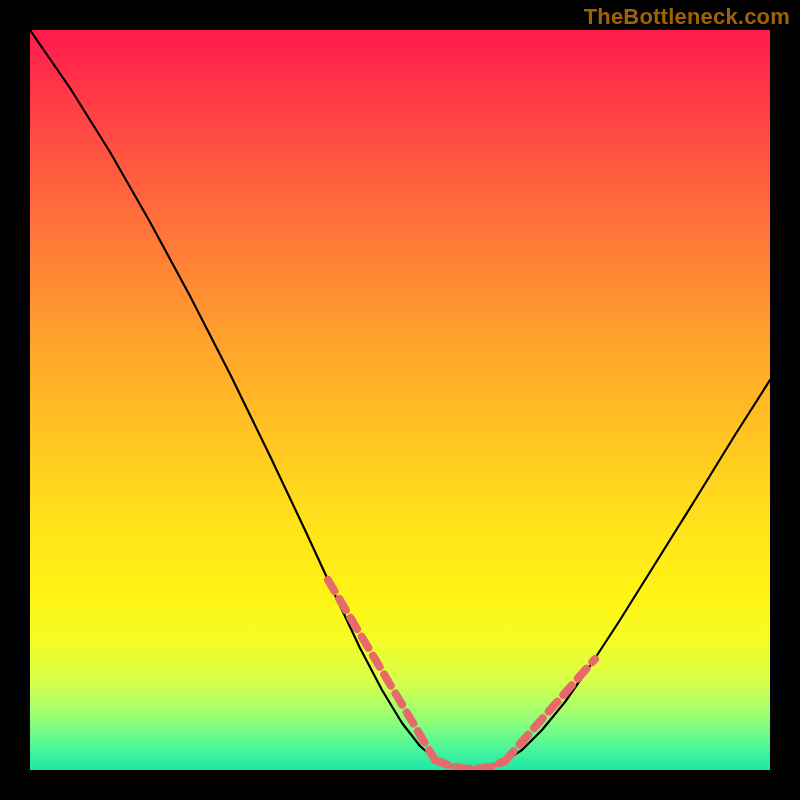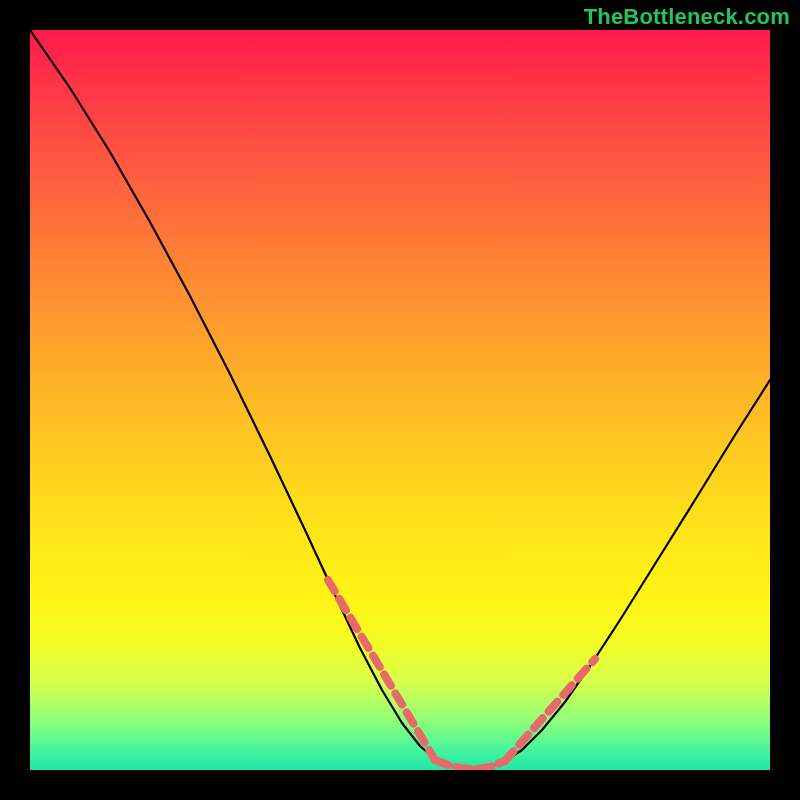--- a/index.html
+++ b/index.html
@@ -33,21 +33,21 @@
       #95ff76 93%,
       #4cf69a 97%,
       #1fe6a8 100%);
   }
   .watermark {
     position: absolute;
     top: 4px; right: 10px;
     font-family: Arial, Helvetica, sans-serif;
     font-size: 22px;
     font-weight: 600;
-    color: #22c55e;
+    color: #a16207;
     letter-spacing: 0.2px;
     user-select: none;
   }
   svg.curve {
     position: absolute;
     left: 0; top: 0;
     width: 100%; height: 100%;
   }
 </style>
 </head>

